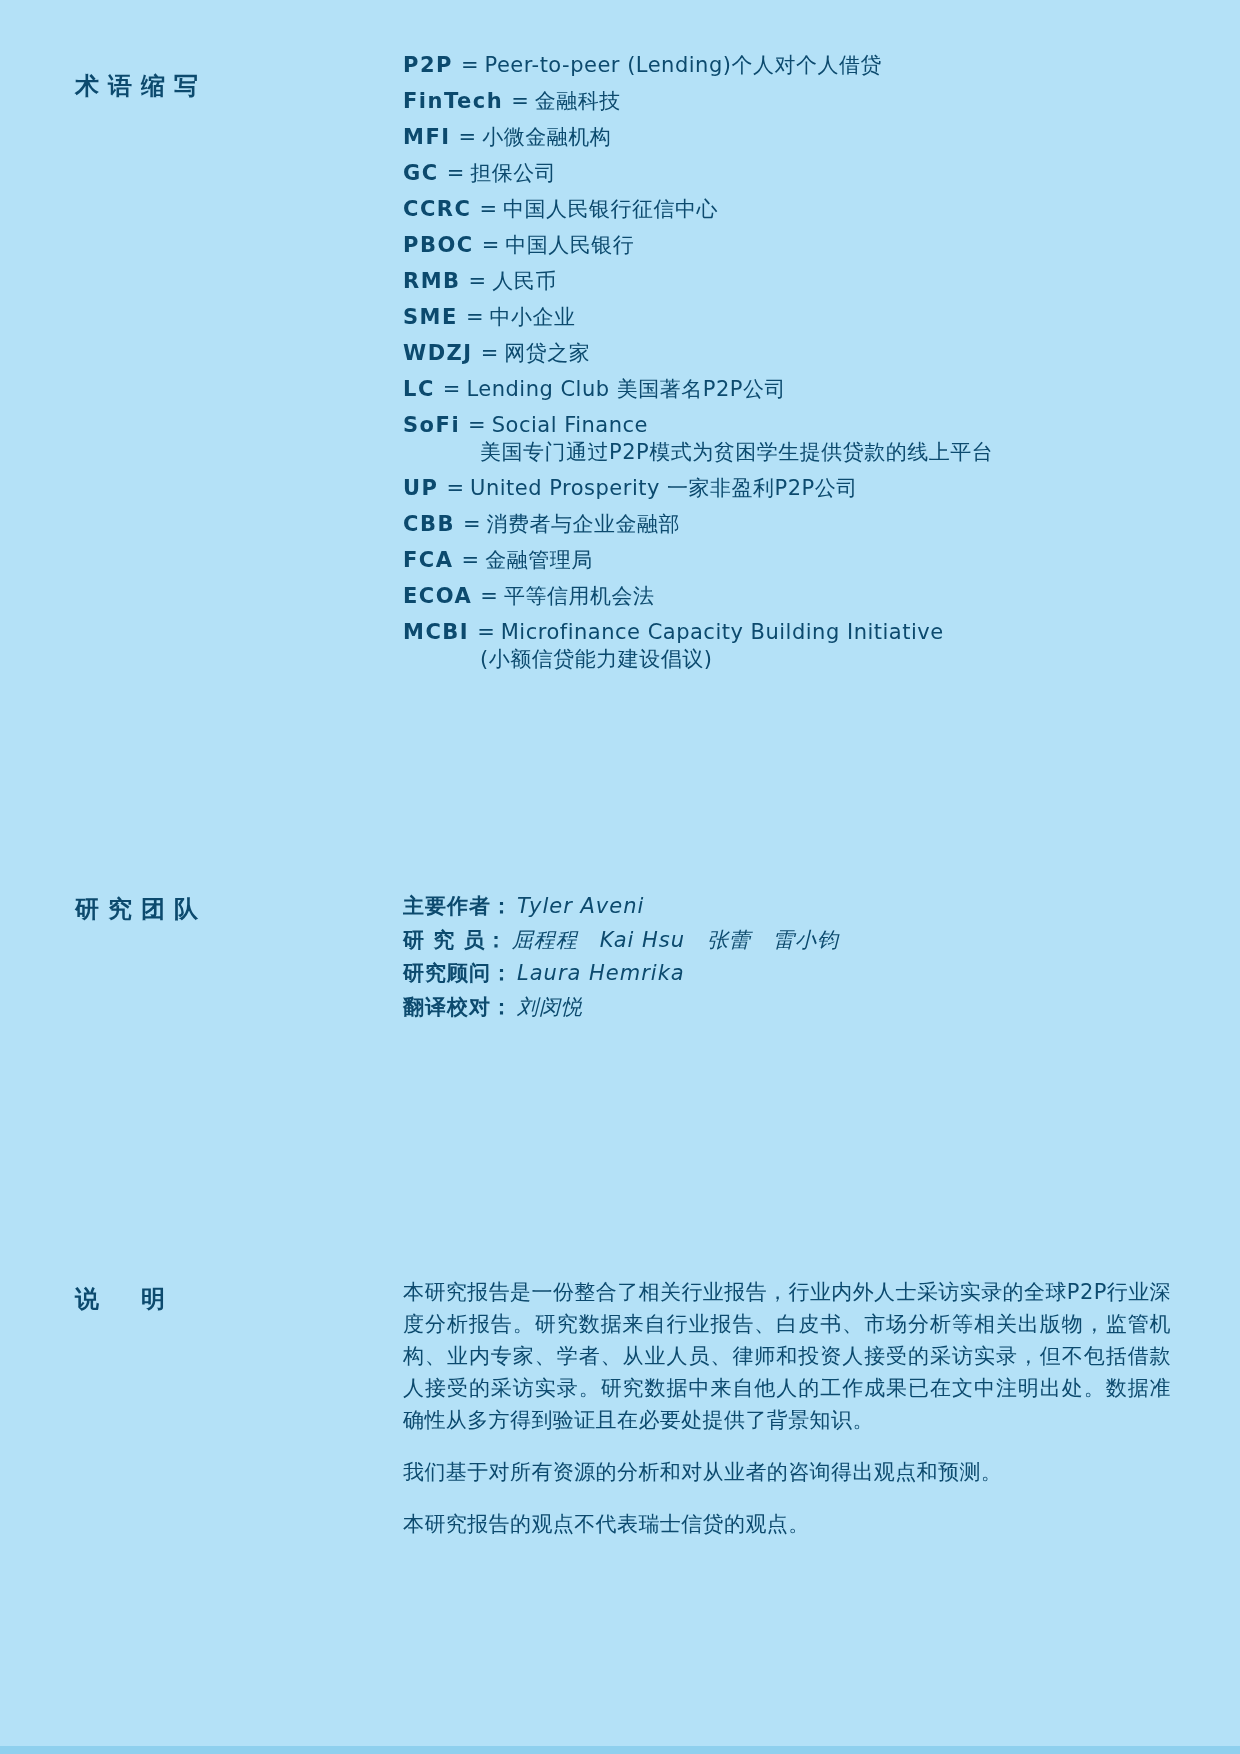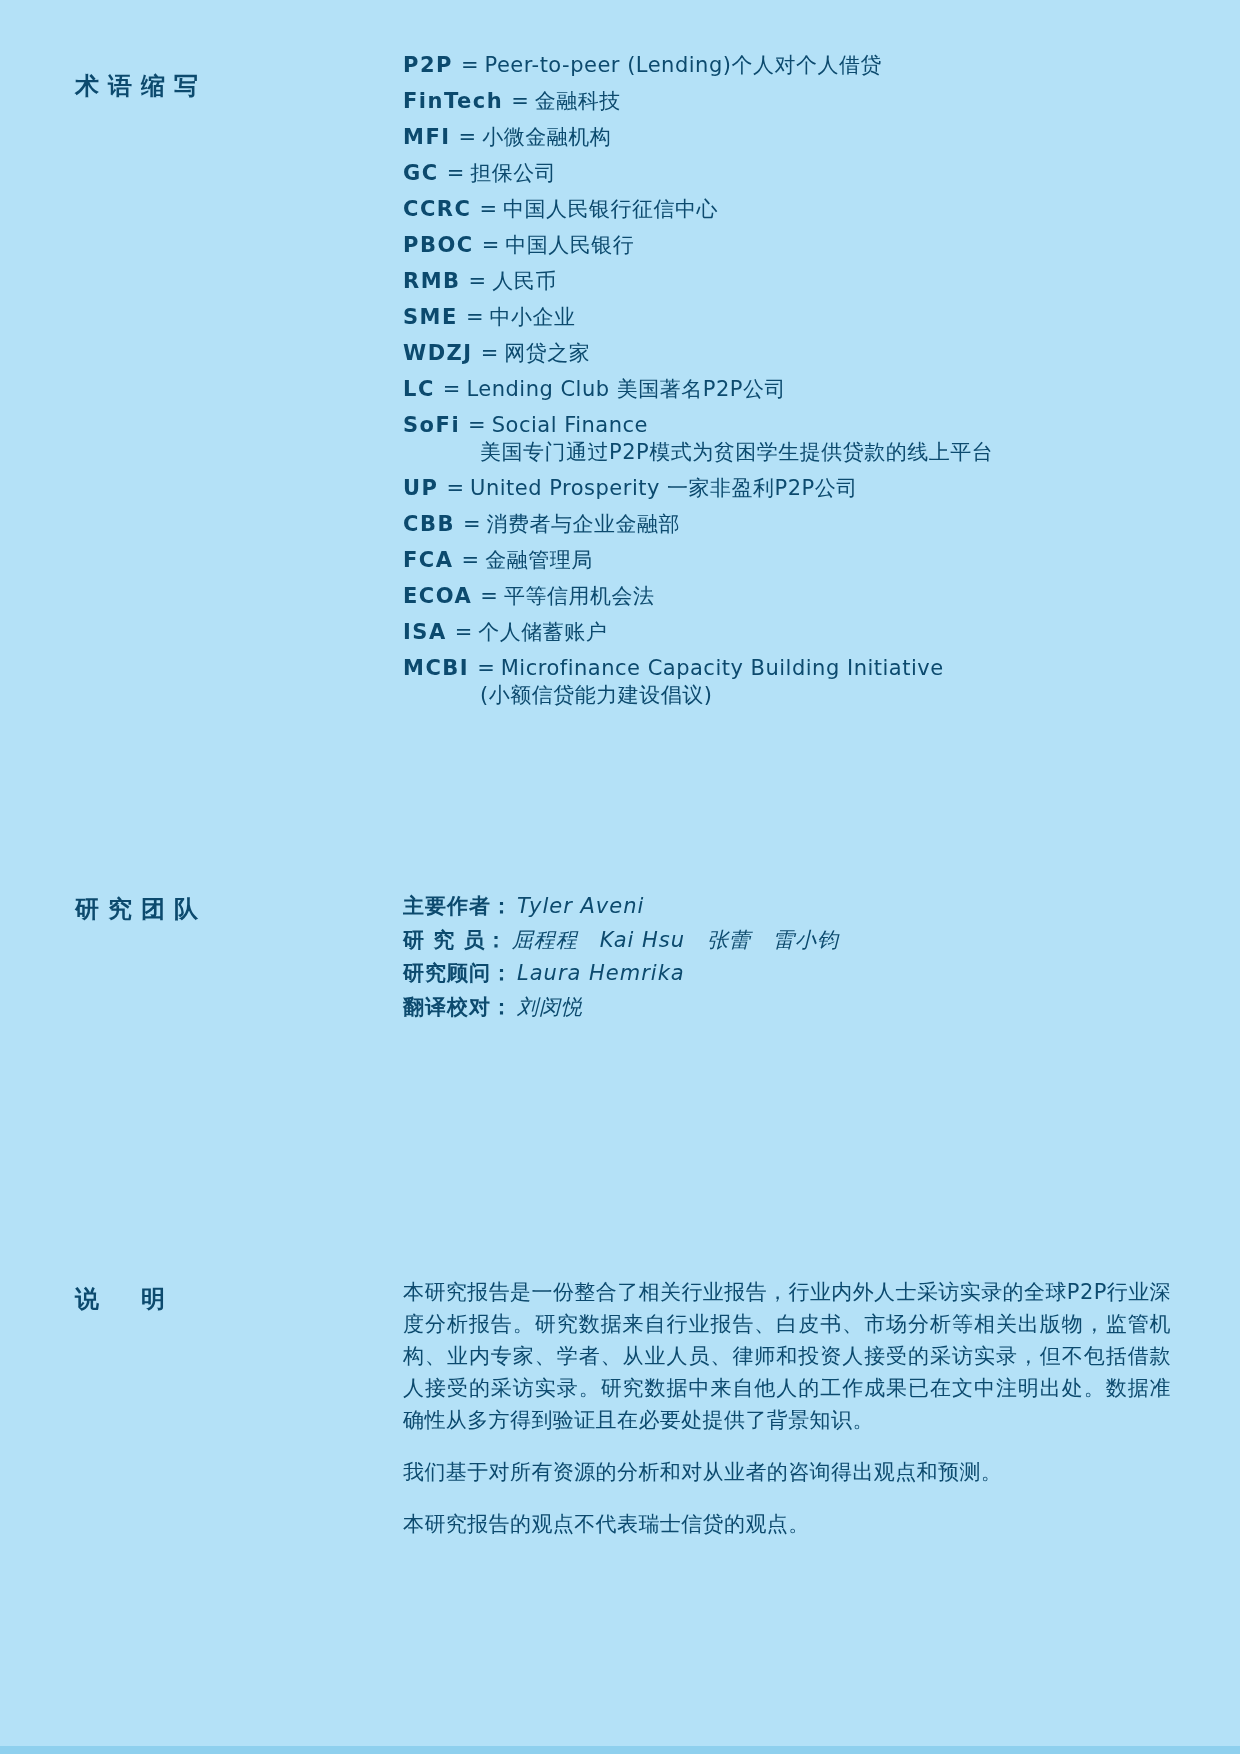--- a/index.html
+++ b/index.html
@@ -112,21 +112,20 @@
     <div class="term"><span class="abbr">SME</span><span class="eq">=</span><span class="def">中小企业</span></div>
     <div class="term"><span class="abbr">WDZJ</span><span class="eq">=</span><span class="def">网贷之家</span></div>
     <div class="term"><span class="abbr">LC</span><span class="eq">=</span><span class="def">Lending Club 美国著名P2P公司</span></div>
     <div class="term"><span class="abbr">SoFi</span><span class="eq">=</span><span class="def">Social Finance</span>
       <div class="term-sub">美国专门通过P2P模式为贫困学生提供贷款的线上平台</div>
     </div>
     <div class="term"><span class="abbr">UP</span><span class="eq">=</span><span class="def">United Prosperity 一家非盈利P2P公司</span></div>
     <div class="term"><span class="abbr">CBB</span><span class="eq">=</span><span class="def">消费者与企业金融部</span></div>
     <div class="term"><span class="abbr">FCA</span><span class="eq">=</span><span class="def">金融管理局</span></div>
     <div class="term"><span class="abbr">ECOA</span><span class="eq">=</span><span class="def">平等信用机会法</span></div>
-    <div class="term"><span class="abbr">ISA</span><span class="eq">=</span><span class="def">个人储蓄账户</span></div>
     <div class="term"><span class="abbr">MCBI</span><span class="eq">=</span><span class="def">Microfinance Capacity Building Initiative</span>
       <div class="term-sub">(小额信贷能力建设倡议)</div>
     </div>
   </div>
 
   <div class="heading" id="team-heading">研究团队</div>
 
   <div class="content-col" id="team-list">
     <div class="member"><span class="role">主要作者：</span><span class="name">Tyler Aveni</span></div>
     <div class="member"><span class="role">研 究 员：</span><span class="name">屈程程　Kai Hsu　张蕾　雷小钧</span></div>

